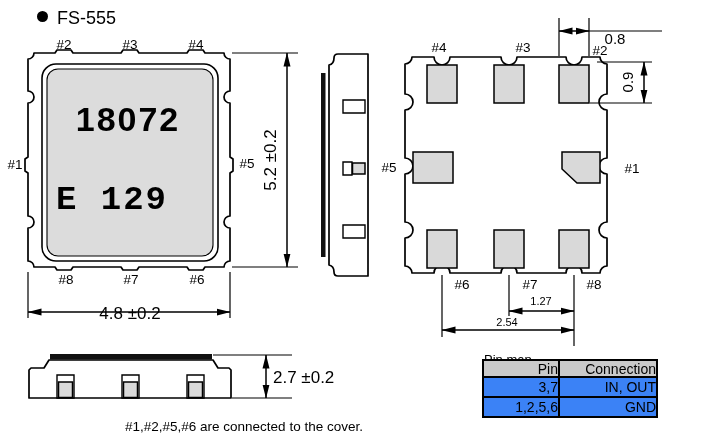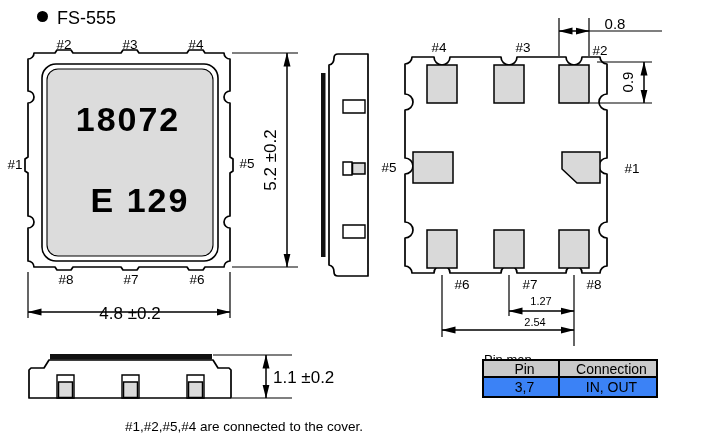--- a/index.html
+++ b/index.html
@@ -22,21 +22,21 @@
   .dimtxt-s{font-size:15px;}
   .dimtxt-m{font-size:11px;}
   .left-anch{transform:translate(0,-50%);}
   .marking{font-size:34px;font-weight:bold;letter-spacing:2px;}
   .title-text{font-size:18px;}
   .bullet{position:absolute;width:11px;height:11px;border-radius:50%;background:#000;}
   .note{font-size:13.5px;}
   .caption{position:absolute;font-size:13px;}
   table.pinmap{position:absolute;border-collapse:collapse;table-layout:fixed;
        font-size:14px;line-height:1;}
-  table.pinmap th,table.pinmap td{border:2px solid #000;text-align:center;
+  table.pinmap th,table.pinmap td{border:2px solid #000;text-align:right;
        padding:0 0 0 7px;font-weight:normal;overflow:hidden;}
   table.pinmap th{background:#cacaca;height:15px;}
   table.pinmap td{height:18px;background:#3b82f6;}
 </style>
 </head>
 <body>
 
 <div id="page">
 
   <svg width="706" height="447" viewBox="0 0 706 447">
@@ -144,52 +144,56 @@
 
   <div class="lbl" style="left:64px;top:45px;">#2</div>
   <div class="lbl" style="left:130px;top:45px;">#3</div>
   <div class="lbl" style="left:196px;top:45px;">#4</div>
   <div class="lbl" style="left:15px;top:165px;">#1</div>
   <div class="lbl" style="left:247px;top:164px;">#5</div>
   <div class="lbl" style="left:66px;top:280px;">#8</div>
   <div class="lbl" style="left:131px;top:280px;">#7</div>
   <div class="lbl" style="left:197px;top:280px;">#6</div>
   <div class="lbl marking" style="left:128px;top:119px;">18072</div>
-  <div class="lbl marking" style="left:140px;top:200px;">E 129</div>
+  <div class="lbl marking" style="left:112px;top:200px;font-family:Liberation Mono, monospace;">E 129</div>
   <div class="lbl dimtxt" style="left:130px;top:313px;">4.8 ±0.2</div>
   <div class="lbl rot dimtxt" style="left:270px;top:160px;">5.2 ±0.2</div>
 
   <div class="lbl" style="left:439px;top:48px;">#4</div>
   <div class="lbl" style="left:523px;top:48px;">#3</div>
   <div class="lbl" style="left:600px;top:51px;">#2</div>
   <div class="lbl" style="left:389px;top:168px;">#5</div>
   <div class="lbl" style="left:632px;top:169px;">#1</div>
   <div class="lbl" style="left:462px;top:285px;">#6</div>
   <div class="lbl" style="left:530px;top:285px;">#7</div>
   <div class="lbl" style="left:594px;top:285px;">#8</div>
-  <div class="lbl dimtxt-s" style="left:615px;top:23px;">0.8</div>
+  <div class="lbl dimtxt-s" style="left:615px;top:38px;">0.8</div>
   <div class="lbl rot dimtxt-s" style="left:627px;top:82px;">0.9</div>
   <div class="lbl dimtxt-m" style="left:541px;top:301px;">1.27</div>
-  <div class="lbl dimtxt-m" style="left:535px;top:322px;text-align:right;">2.54</div>
+  <div class="lbl dimtxt-m" style="left:507px;top:322px;text-align:right;">2.54</div>
 
-  <div class="lbl left-anch dimtxt" style="left:273px;top:377px;">1.1 ±0.2</div>
+  <div class="lbl left-anch dimtxt" style="left:273px;top:377px;">2.7 ±0.2</div>
 
-  <div class="lbl left-anch note" style="left:125px;top:427px;">#1,#2,#5,#4 are connected to the cover.</div>
+  <div class="lbl left-anch note" style="left:125px;top:427px;">#1,#2,#5,#6 are connected to the cover.</div>
 
   <div class="caption" style="left:484px;top:352px;">Pin map</div>
   <table class="pinmap" style="left:482px;top:359px;width:174px;">
     <colgroup>
         <col style="width:76px">
         <col style="width:98px">
       </colgroup>
     <tbody>
         <tr>
       <th>Pin</th>
       <th>Connection</th>
     </tr>
     <tr>
       <td>3,7</td>
       <td>IN, OUT</td>
     </tr>
+    <tr>
+      <td>1,2,5,6</td>
+      <td>GND</td>
+    </tr>
   </tbody>
     </table>
 
 </div>
 
 </body></html>

